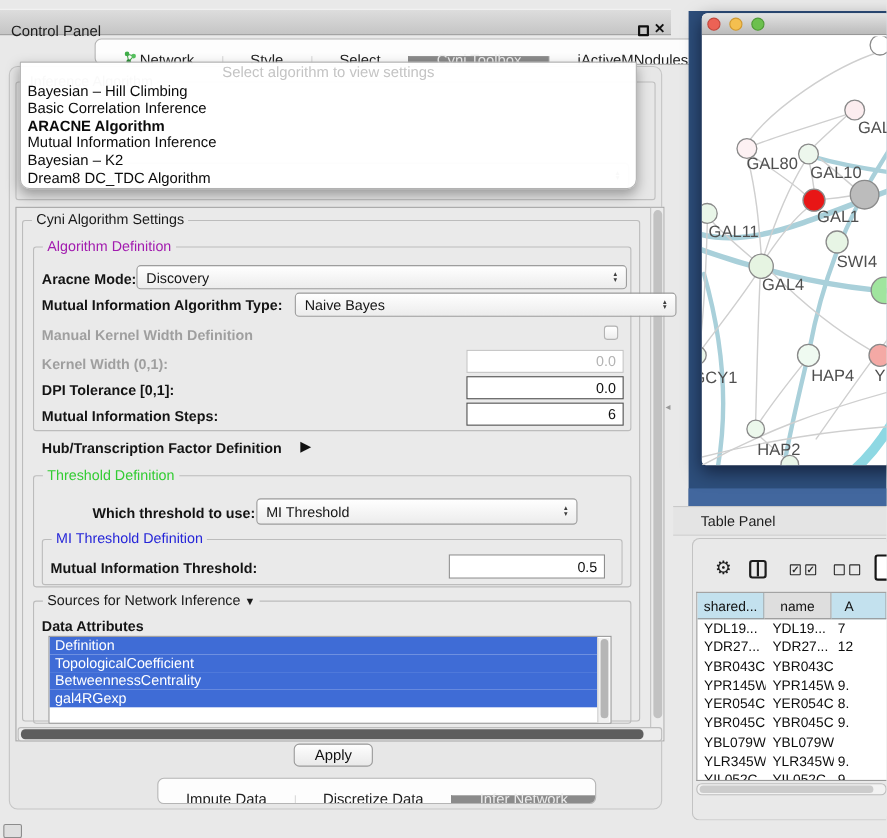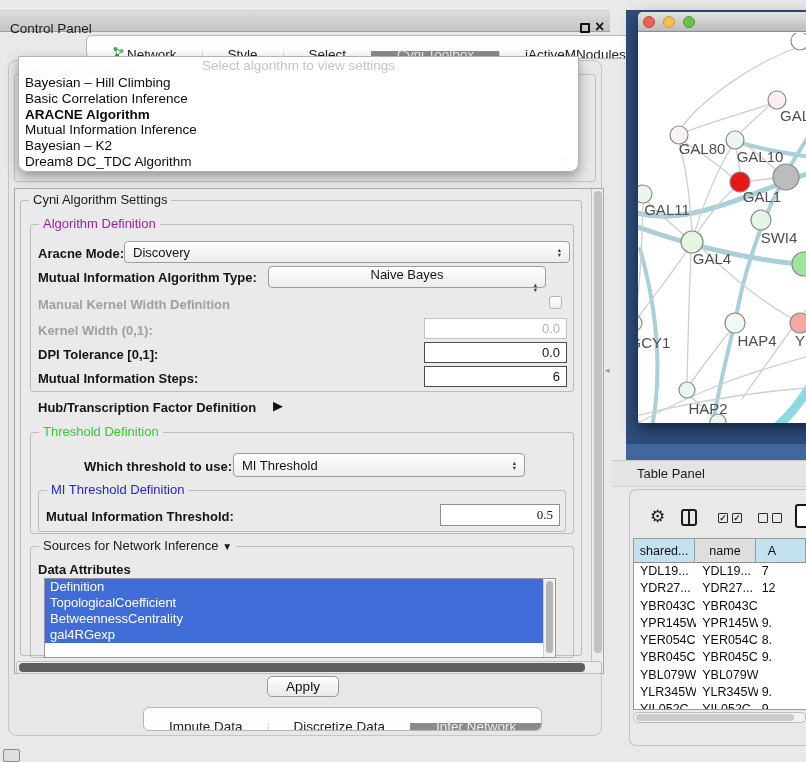--- a/index.html
+++ b/index.html
@@ -173,21 +173,21 @@
 </div>
 <span class="lbl" style="left:38px; top:246px;">Aracne Mode:</span>
 <div class="combo" style="left:124px; top:241px; width:446px; height:22px;">
   <span>Discovery</span>
   <span class="spin">
       <span>▴</span>
       <span>▾</span>
     </span>
 </div>
 <span class="lbl" style="left:38px; top:270px;">Mutual Information Algorithm Type:</span>
-<div class="combo" style="left:268px; top:266px; width:278px; height:22px;flex-direction:column;">
+<div class="combo" style="left:268px; top:266px; width:347px; height:22px;">
   <span>Naive Bayes</span>
   <span class="spin">
       <span>▴</span>
       <span>▾</span>
     </span>
 </div>
 <span class="lbl dis" style="left:38px; top:297px;">Manual Kernel Width Definition</span>
 <span class="checkbox" style="left:549px; top:296px;"></span>
 <span class="lbl dis" style="left:38px; top:323px; font-weight:bold;">Kernel Width (0,1):</span>
 <div class="field dis" style="left:424px; top:318px; width:143px; height:21px;">
@@ -213,21 +213,21 @@
   <span>MI Threshold</span>
   <span class="spin">
       <span>▴</span>
       <span>▾</span>
     </span>
 </div>
 <div class="group" style="left:38px; top:490px; width:528px; height:42px;">
   <span class="gtitle" style="color:#2525d8;">MI Threshold Definition</span>
 </div>
 <span class="lbl" style="left:46px; top:509px;">Mutual Information Threshold:</span>
-<div class="field" style="left:440px; top:504px; width:120px; height:22px; border-color:#8f8f8f;font-family:Liberation Serif, serif;">
+<div class="field" style="left:408px; top:504px; width:142px; height:22px; border-color:#8f8f8f;">
     <span>0.5</span>
   </div>
 
 <div class="group" style="left:30px; top:546px; width:544px; height:112px;">
   <span class="gtitle"><span>Sources for Network Inference</span> <span style="font-size:10px;">▼</span></span>
 </div>
 <span class="lbl" style="left:38px; top:562px;">Data Attributes</span>
 <div class="abs" id="src-list">
   <div class="src-item" style="background: rgb(63, 108, 214);">Definition</div>
     <div class="src-item" style="background: rgb(63, 108, 214);">TopologicalCoefficient</div>

